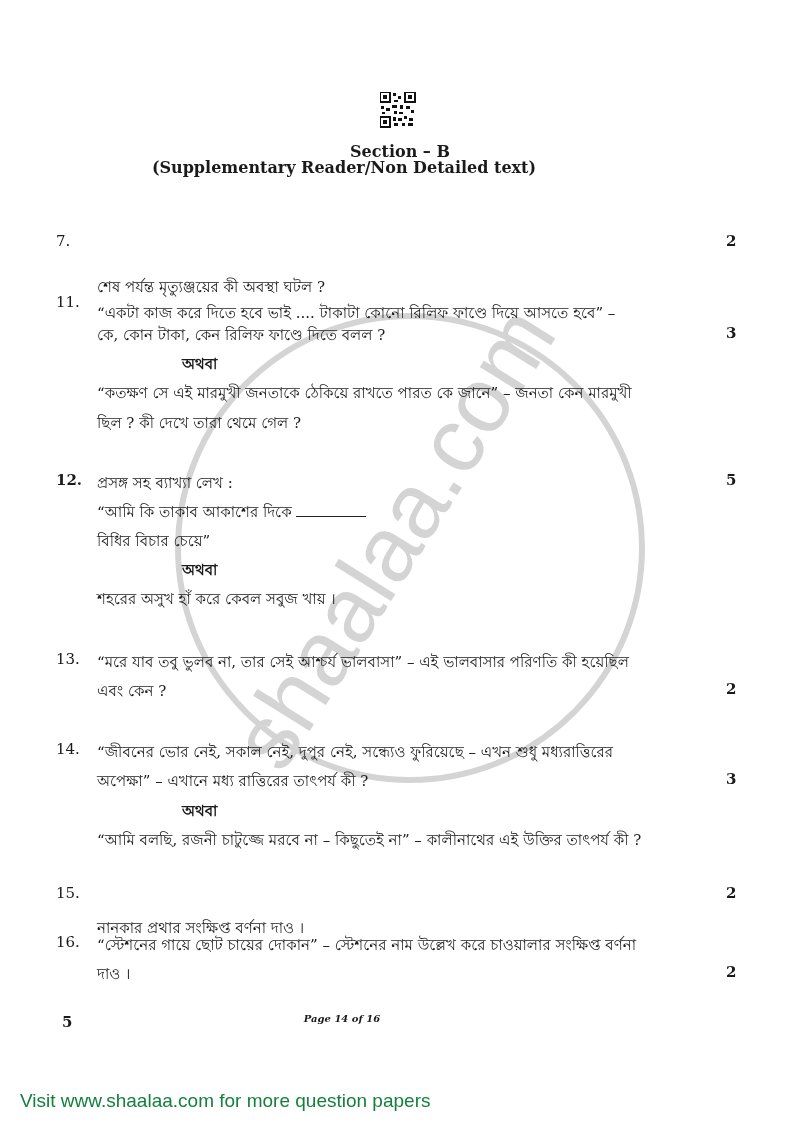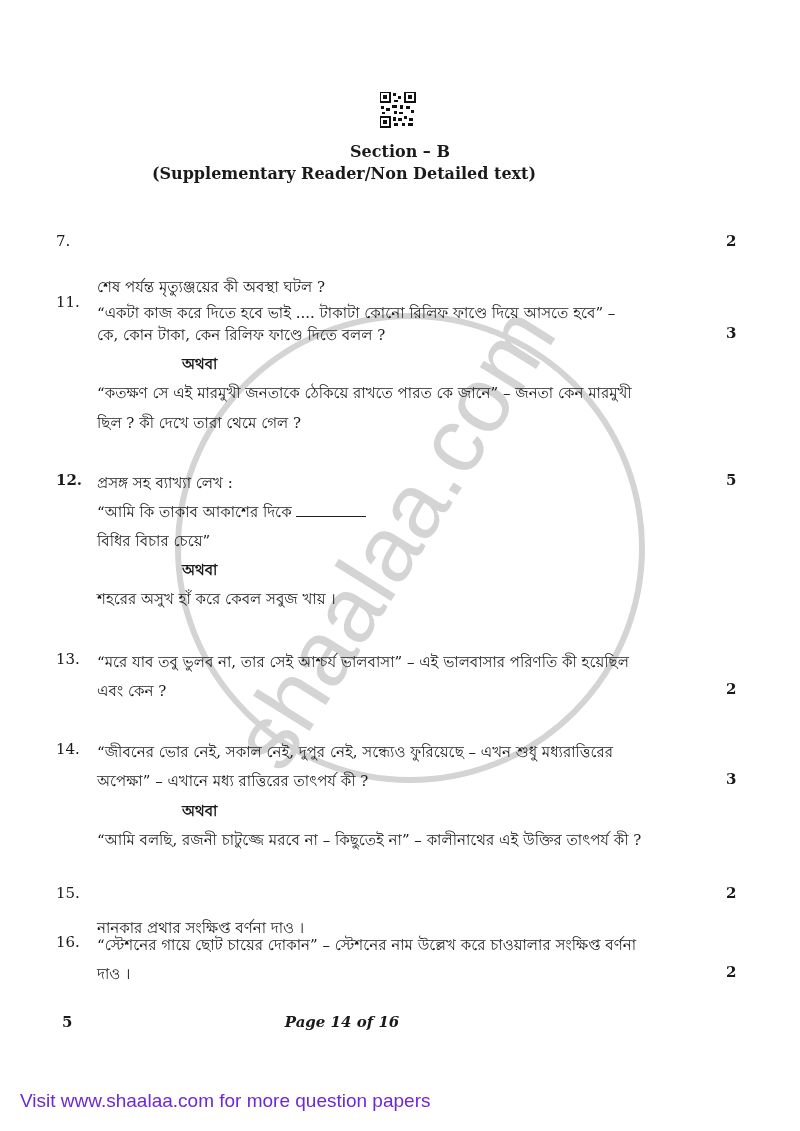--- a/index.html
+++ b/index.html
@@ -4,36 +4,36 @@
 <style>
   html, body { margin: 0; padding: 0; background: #ffffff; }
   body { width: 800px; height: 1131px; position: relative; overflow: hidden;
          font-family: "DejaVu Serif", "Liberation Serif", serif; color: #1a1a1a; }
 
   .watermark { position: absolute; left: 0; top: 0; width: 800px; height: 1131px; pointer-events: none; z-index: 0; }
 
   .qr { position: absolute; left: 380px; top: 92px; width: 36px; height: 36px; z-index: 1; }
   .section-title { position: absolute; left: 0; width: 800px; text-align: center; top: 142px;
                    font-family: "DejaVu Serif", serif; font-weight: bold; font-size: 16px; z-index: 1; }
-  .section-sub { position: absolute; left: 0; width: 688px; text-align: center; top: 164px;
+  .section-sub { position: absolute; left: 0; width: 688px; text-align: center; top: 158px;
                  font-family: "DejaVu Serif", serif; font-weight: bold; font-size: 16px; z-index: 1; }
 
   .q { position: absolute; left: 0; width: 800px; z-index: 1; }
   .qnum { position: absolute; left: 56px; font-size: 15px; font-family: "DejaVu Serif", serif; }
   .line { position: absolute; left: 97px; font-size: 15px; white-space: nowrap; }
   .marks { position: absolute; left: 726px; font-size: 15px; font-weight: bold; font-family: "DejaVu Serif", serif; }
   .or { position: absolute; left: 182px; font-size: 15px; font-weight: bold; }
 
   .blank { display: inline-block; width: 70px; border-bottom: 1px solid #222; height: 12px; vertical-align: baseline; margin-left: 4px; }
 
   .footer-left { position: absolute; left: 62px; top: 1013px; font-weight: bold; font-size: 15px; z-index: 1; }
   .footer-page { position: absolute; left: 0; width: 684px; text-align: center; top: 1013px;
-                 font-style: italic; font-weight: bold; font-size: 15px; z-index: 1; }
+                 font-style: italic; font-weight: bold; font-size: 10px; z-index: 1; }
   .visit { position: absolute; left: 20px; top: 1090px; font-family: "Liberation Sans", sans-serif;
-           font-size: 19px; color: #6d28d9; z-index: 1; }
+           font-size: 19px; color: #15803d; z-index: 1; }
 </style>
 </head>
 <body>
 
 <svg class="watermark" viewBox="0 0 800 1131" xmlns="http://www.w3.org/2000/svg">
   <circle cx="410" cy="548" r="232" fill="none" stroke="#d4d4d4" stroke-width="6"></circle>
   <text x="410" y="560" text-anchor="middle" font-family="Liberation Sans, sans-serif" font-size="92" fill="#d4d4d4" transform="rotate(-58 410 548)">shaalaa.com</text>
 </svg>
 
 <svg class="qr" viewBox="0 0 36 36" xmlns="http://www.w3.org/2000/svg">

